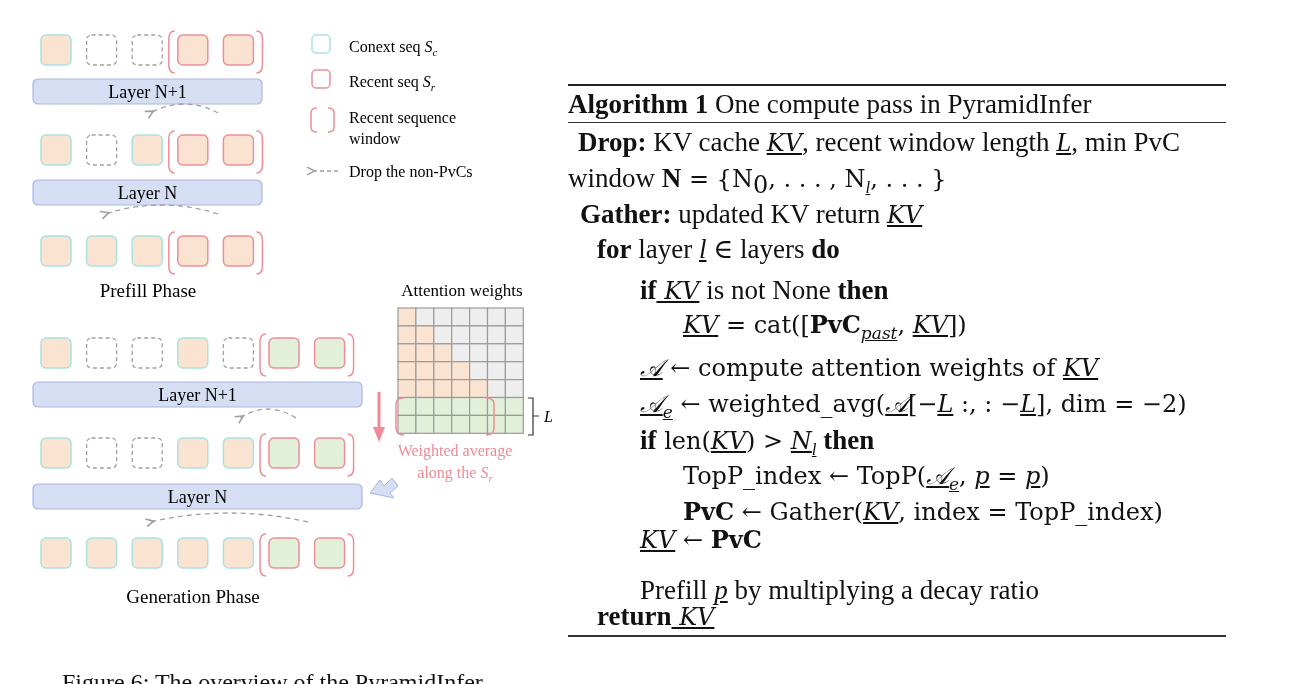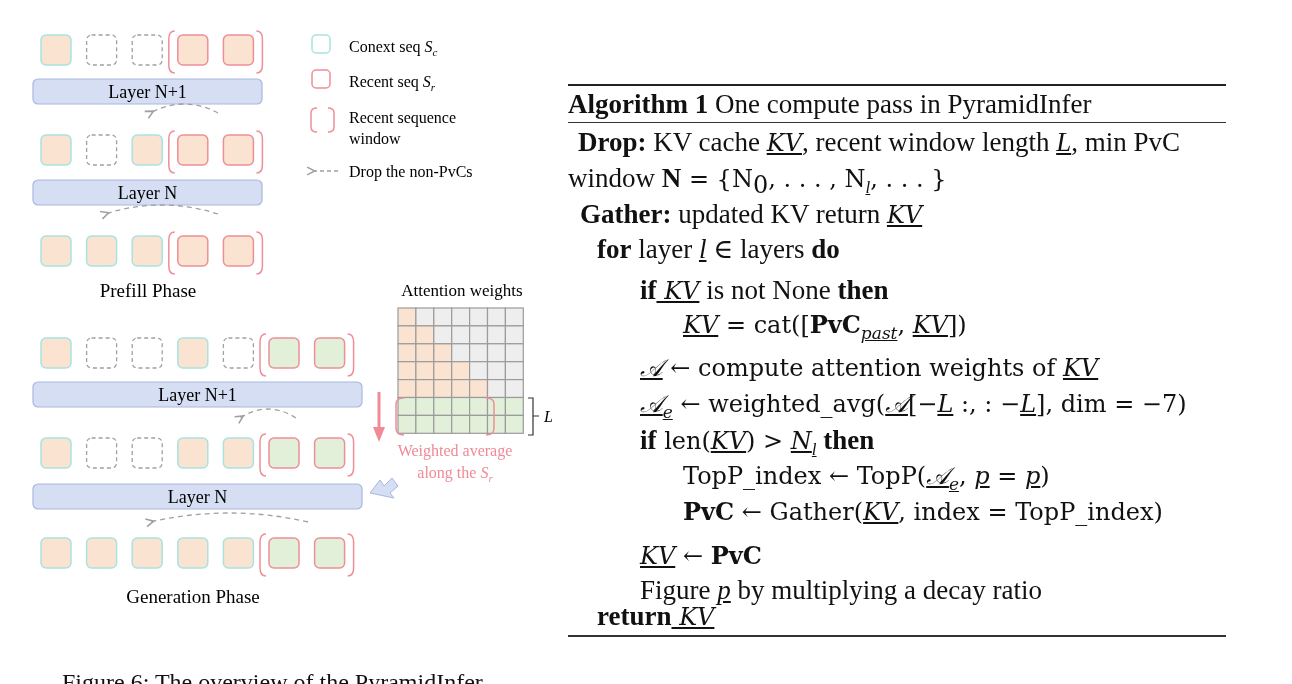--- a/index.html
+++ b/index.html
@@ -178,21 +178,21 @@
 
   <div class="line" style="top:42px;left:10px"><span class="b">Drop:</span><span> KV cache </span><span class="i m">KV</span><span>, recent window length </span><span class="i">L</span><span>, min PvC</span></div>
   <div class="line" style="top:78px;left:0"><span>window </span><span class="b">N</span><span class="m"> = {N</span><sub class="m">0</sub><span class="m">, . . . , N</span><sub class="i">l</sub><span class="m">, . . . }</span></div>
   <div class="line" style="top:114px;left:12px"><span class="b">Gather:</span><span> updated KV return </span><span class="i m">KV</span></div>
 
   <div class="line" style="top:149px;left:29px"><span class="b">for</span><span> layer </span><span class="i">l</span><span> ∈ layers </span><span class="b">do</span></div>
   <div class="line" style="top:190px;left:72px"><span class="b">if</span><span class="i m"> KV</span><span> is not None </span><span class="b">then</span></div>
   <div class="line m" style="top:225px;left:115px"><span class="i">KV</span><span> = cat([</span><span class="b">PvC</span><sub class="i">past</sub><span>, </span><span class="i">KV</span><span>])</span></div>
 
   <div class="line m" style="top:268px;left:72px"><span class="i">𝒜</span><span> ← compute attention weights of </span><span class="i">KV</span></div>
-  <div class="line m" style="top:304px;left:72px"><span class="i">𝒜</span><sub class="i">e</sub><span> ← weighted_avg(</span><span class="i">𝒜</span><span>[−</span><span class="i">L</span><span> :, : −</span><span class="i">L</span><span>], dim = −7)</span></div>
+  <div class="line m" style="top:304px;left:72px"><span class="i">𝒜</span><sub class="i">e</sub><span> ← weighted_avg(</span><span class="i">𝒜</span><span>[−</span><span class="i">L</span><span> :, : −</span><span class="i">L</span><span>], dim = −2)</span></div>
   <div class="line" style="top:340px;left:72px"><span class="b">if</span><span class="m"> len(</span><span class="i m">KV</span><span class="m">) &gt; </span><span class="i m">N</span><sub class="i">l</sub><span class="b"> then</span></div>
   <div class="line m" style="top:376px;left:115px"><span>TopP_index ← TopP(</span><span class="i">𝒜</span><sub class="i">e</sub><span>, </span><span class="i">p</span><span> = </span><span class="i">p</span><span>)</span></div>
   <div class="line m" style="top:412px;left:115px"><span class="b">PvC</span><span> ← Gather(</span><span class="i">KV</span><span>, index = TopP_index)</span></div>
-  <div class="line m" style="top:456px;left:72px"><span class="i">KV</span><span> ← </span><span class="b">PvC</span></div>
-  <div class="line" style="top:490px;left:72px"><span>Figure </span><span class="i">p</span><span> by multiplying a decay ratio</span></div>
+  <div class="line m" style="top:440px;left:72px"><span class="i">KV</span><span> ← </span><span class="b">PvC</span></div>
+  <div class="line" style="top:490px;left:72px"><span>Prefill </span><span class="i">p</span><span> by multiplying a decay ratio</span></div>
   <div class="line" style="top:516px;left:29px"><span class="b">return</span><span class="i m"> KV</span></div>
   <div class="rule-thin" style="top:551px;height:1.5px"></div>
 </div>
 
 </body></html>

